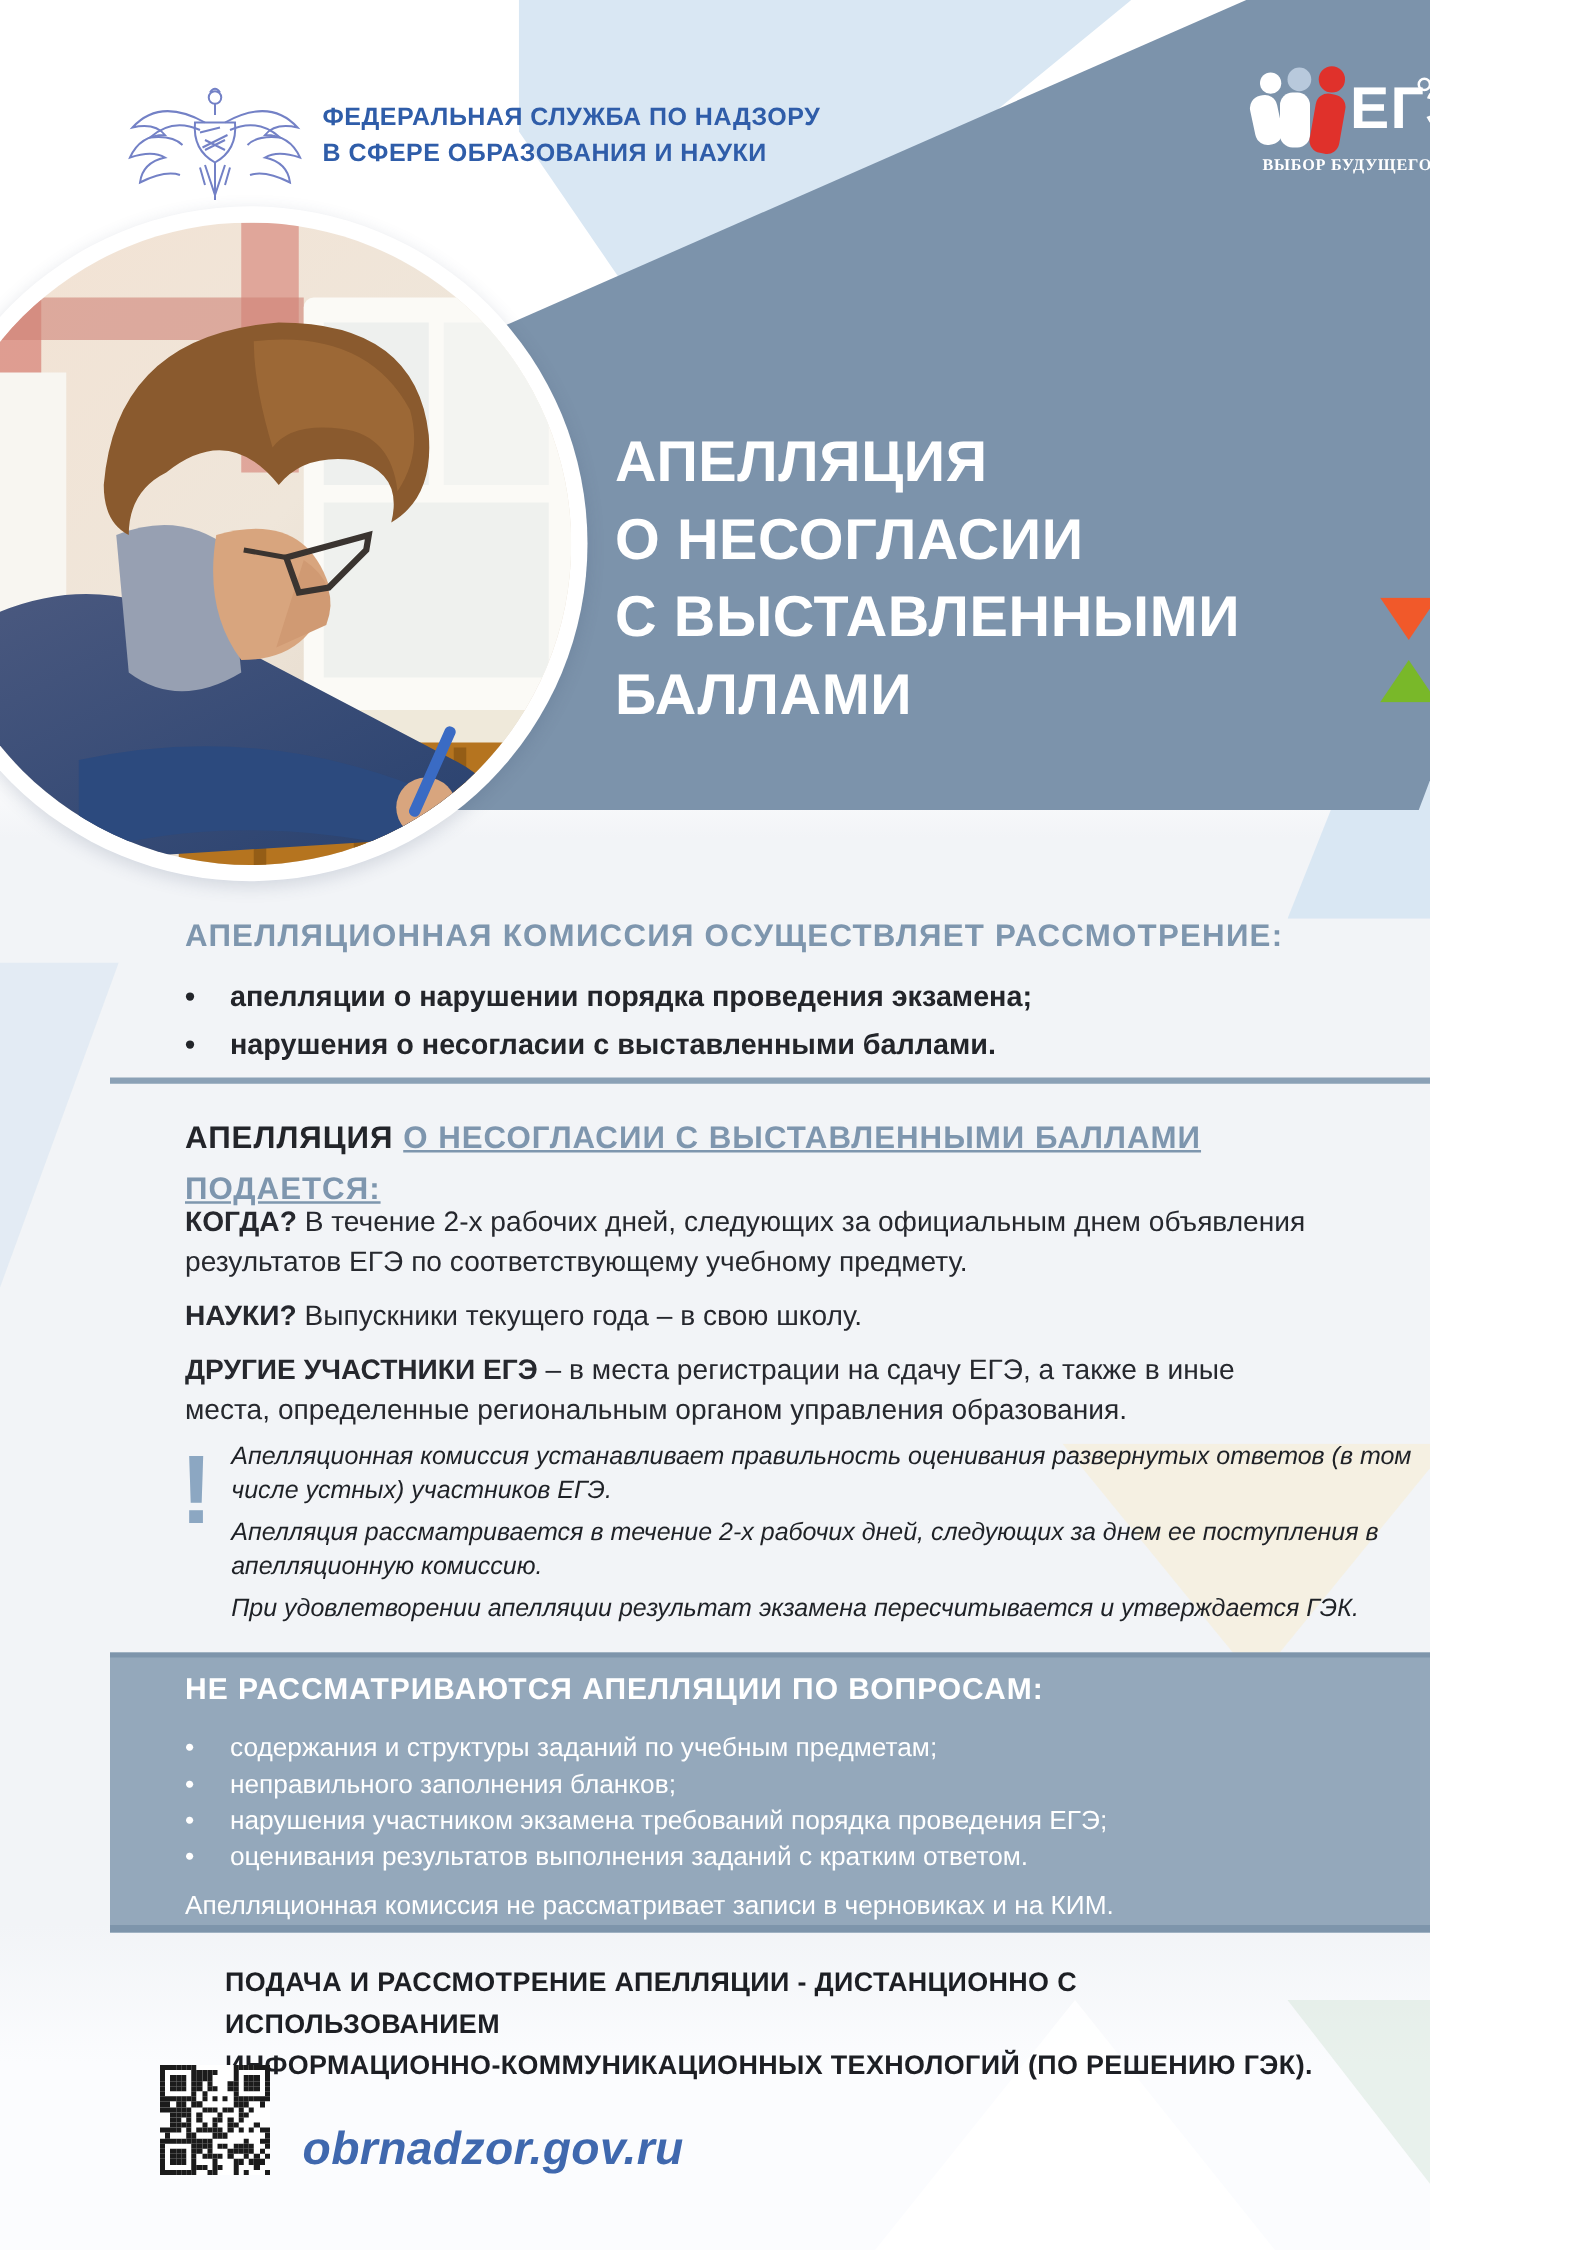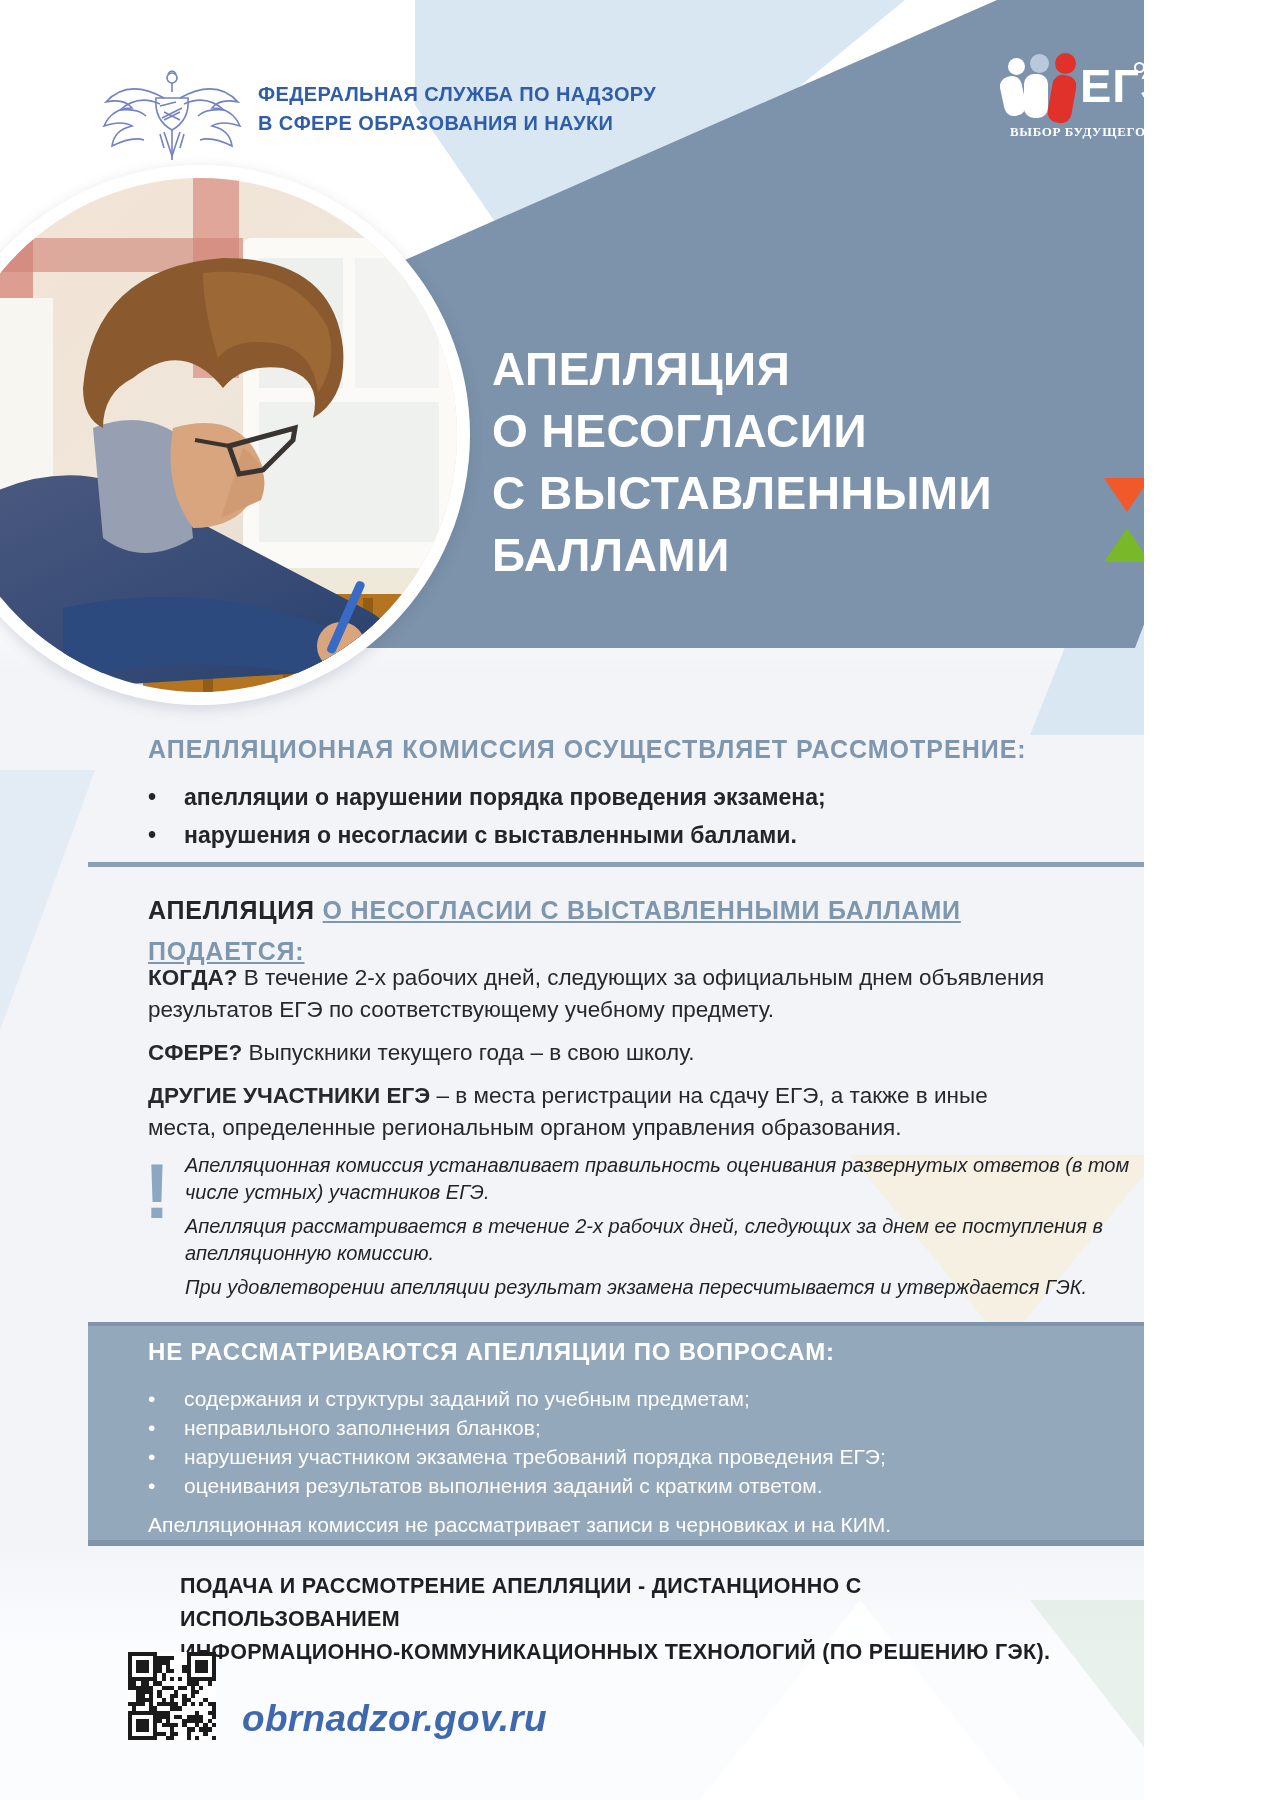--- a/index.html
+++ b/index.html
@@ -215,21 +215,21 @@
     </div>
     <div class="slate">ПОДАЕТСЯ:</div>
   </div>
 
   <div class="abs paras">
     <p>
       <span class="lead">КОГДА?</span>
       <span>В течение 2-х рабочих дней, следующих за официальным днем объявления результатов ЕГЭ по соответствующему учебному предмету.</span>
     </p>
     <p>
-      <span class="lead">СФЕРЕ?</span>
+      <span class="lead">НАУКИ?</span>
       <span>Выпускники текущего года – в свою школу.</span>
     </p>
     <p>
       <span class="lead">ДРУГИЕ УЧАСТНИКИ ЕГЭ</span>
       <span>– в места регистрации на сдачу ЕГЭ, а также в иные места, определенные региональным органом управления образования.</span>
     </p>
   </div>
 
   <div class="abs exclam">!</div>
   <div class="abs callout">

